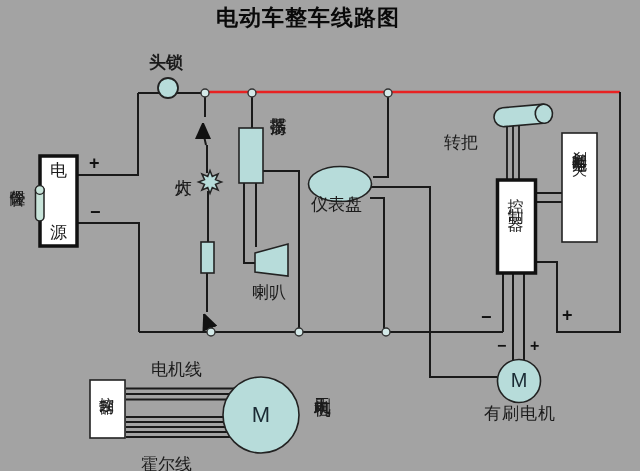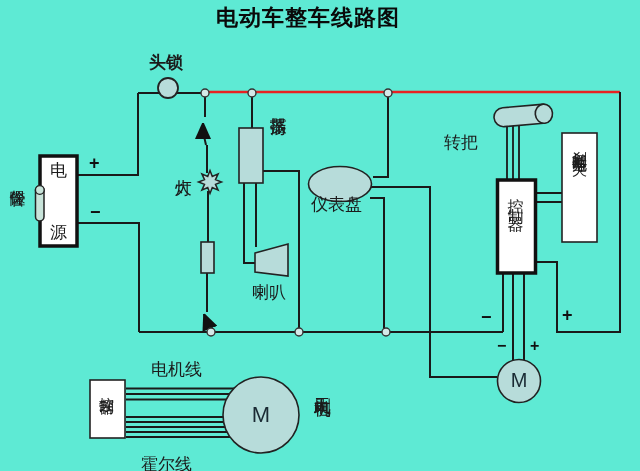--- a/index.html
+++ b/index.html
@@ -1,17 +1,17 @@
 <!DOCTYPE html>
 <html><head>
 <meta charset="utf-8">
 <style>
   html,body{margin:0;padding:0;background:#ffffff;}
   #canvas{
-    position:relative;width:640px;height:471px;background:#5eead4;overflow:hidden;
+    position:relative;width:640px;height:471px;background:#a3a3a3;overflow:hidden;
     font-family:"Liberation Serif",serif;color:#151515;
   }
   .lbl{position:absolute;font-size:17px;line-height:1.1;white-space:nowrap;color:#1b1b1b;}
   .vtext{writing-mode:vertical-rl;text-orientation:upright;white-space:normal;}
   .title{font-family:"Liberation Sans",sans-serif;font-weight:bold;font-size:22px;letter-spacing:1px;color:#0a0a0a;}
   .sign{font-family:"Liberation Sans",sans-serif;font-weight:bold;font-size:18px;color:#111;}
   .sign.small{font-size:16px;}
   .msym{position:absolute;font-family:"Liberation Sans",sans-serif;color:#1a2a33;}
   svg{position:absolute;left:0;top:0;}
 </style>
@@ -123,20 +123,21 @@
 
   <div class="lbl vtext" style="left:571px;top:139px;font-size:15px;letter-spacing:2px;">刹把断电开关</div>
 
   <div class="lbl sign" style="left:481px;top:308px;">−</div>
   <div class="lbl sign" style="left:562px;top:306px;">+</div>
 
   <div class="lbl sign small" style="left:497px;top:337px;">−</div>
   <div class="lbl sign small" style="left:530px;top:337px;">+</div>
 
   <div class="msym" style="left:509px;top:369px;width:20px;text-align:center;font-size:20px;">M</div>
+  <div class="lbl" style="left:484px;top:405px;letter-spacing:1px;">有刷电机</div>
 
   <div class="lbl vtext" style="left:98px;top:385px;font-size:15px;letter-spacing:2px;">控制器</div>
 
   <div class="lbl" style="left:151px;top:361px;">电机线</div>
   <div class="lbl" style="left:141px;top:448px;margin-top:8px;">霍尔线</div>
 
   <div class="msym" style="left:249px;top:402px;width:24px;text-align:center;font-size:22px;">M</div>
   <div class="lbl vtext" style="left:312px;top:384px;letter-spacing:1px;">无刷电机</div>
 
 </div>

